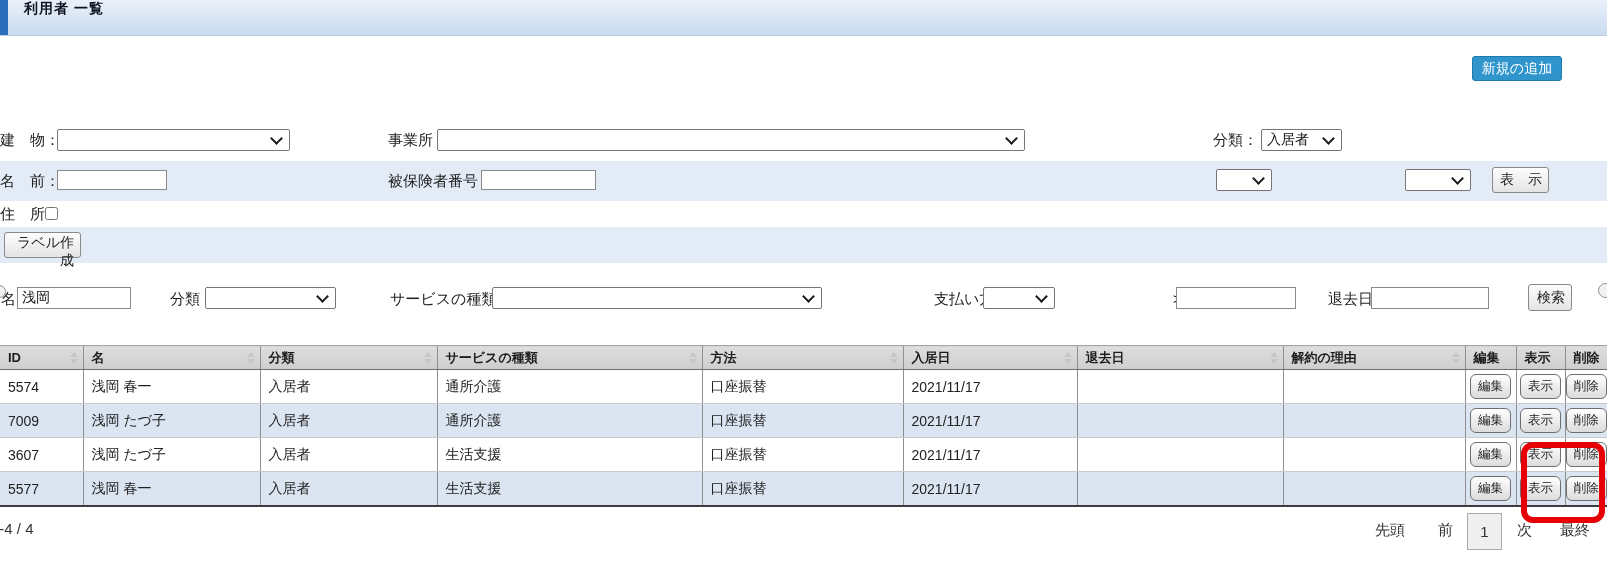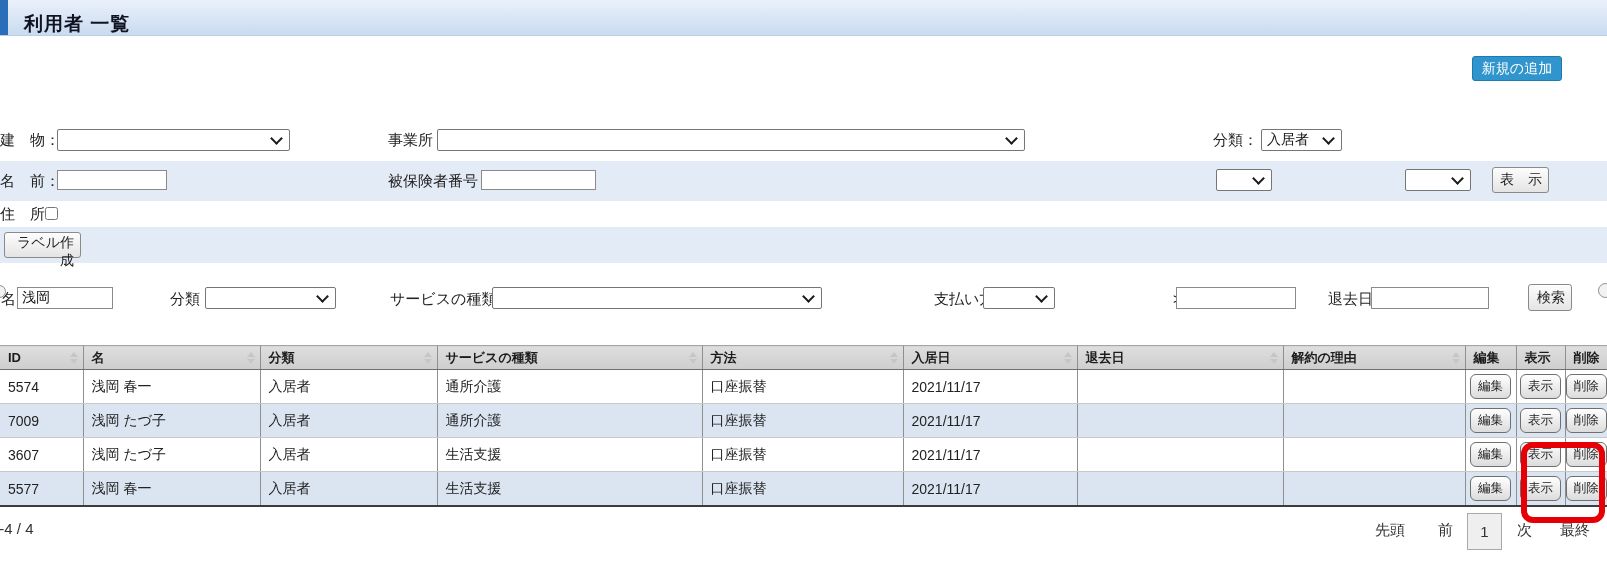--- a/index.html
+++ b/index.html
@@ -3,21 +3,21 @@
 <meta charset="utf-8">
 <style>
   html,body{margin:0;padding:0;background:#fff;}
   .screen{position:relative;width:1607px;height:567px;overflow:hidden;background:#fff;
           font-family:"Liberation Sans",sans-serif;color:#1a1a1a;}
 
   
   .title-band{position:absolute;left:0;top:8;width:100%;height:35px;
     background:linear-gradient(#eaf1fa,#c9dbf0);border-bottom:1px solid #b9cde4;}
   .title-accent{position:absolute;left:0;top:0;width:8px;height:35px;background:var(--accent,#2a6db9);}
-  .page-title{position:absolute;left:24px;top:11px;font-size:19px;font-weight:bold;color:#101322;letter-spacing:1px;}
+  .page-title{position:absolute;left:24px;top:0;font-size:14px;font-weight:bold;color:#101322;letter-spacing:1px;}
 
   
   .btn-blue{position:absolute;left:1472px;top:56px;width:90px;height:25px;
     background:var(--addblue,#3095cc);border:1px solid #1d7aae;border-radius:3px;
     color:#fff;font-size:14px;font-family:inherit;line-height:21px;text-align:center;padding:0;cursor:pointer;}
   .btn-gray{background:linear-gradient(#fdfdfd,#e4e4e4);border:1px solid #8a8a8a;border-radius:3px;
     font-family:inherit;font-size:14px;color:#222;text-align:right;cursor:pointer;}
 
   
   .band{position:absolute;left:0;width:100%;background:var(--band,#e3ebf7);}
@@ -109,21 +109,21 @@
   </div>
   <button class="btn-gray" style="position:absolute;left:1492px;top:167px;width:57px;height:26px;">表　示</button>
 
   <div class="flabel" style="left:0;top:205px;font-family:Liberation Serif, serif;">住　所</div>
   <input type="checkbox" class="fcheck" style="left: 45px; top: 207px;">
 
   <button class="btn-gray" style="position:absolute;left:4px;top:232px;width:77px;height:26px;">ラベル作成</button>
 
   <div class="edge-circle" style="left:-7px;top:285px;"></div>
   <div class="flabel" style="left:1px;top:290px;">名</div>
-  <input class="ftext" style="left: 17px; top: 287px; width: 96px; height: 22px;" value="浅岡">
+  <input class="ftext" style="left: 17px; top: 287px; width: 114px; height: 22px;" value="浅岡">
   <div class="flabel" style="left:170px;top:290px;">分類</div>
   <div class="fselect" style="left:205px;top:287px;width:131px;">
     <span class="val"></span>
       <span class="chev"></span>
   </div>
   <div class="flabel" style="left:390px;top:290px;">サービスの種類</div>
   <div class="fselect" style="left:492px;top:287px;width:330px;">
     <span class="val"></span>
       <span class="chev"></span>
   </div>

